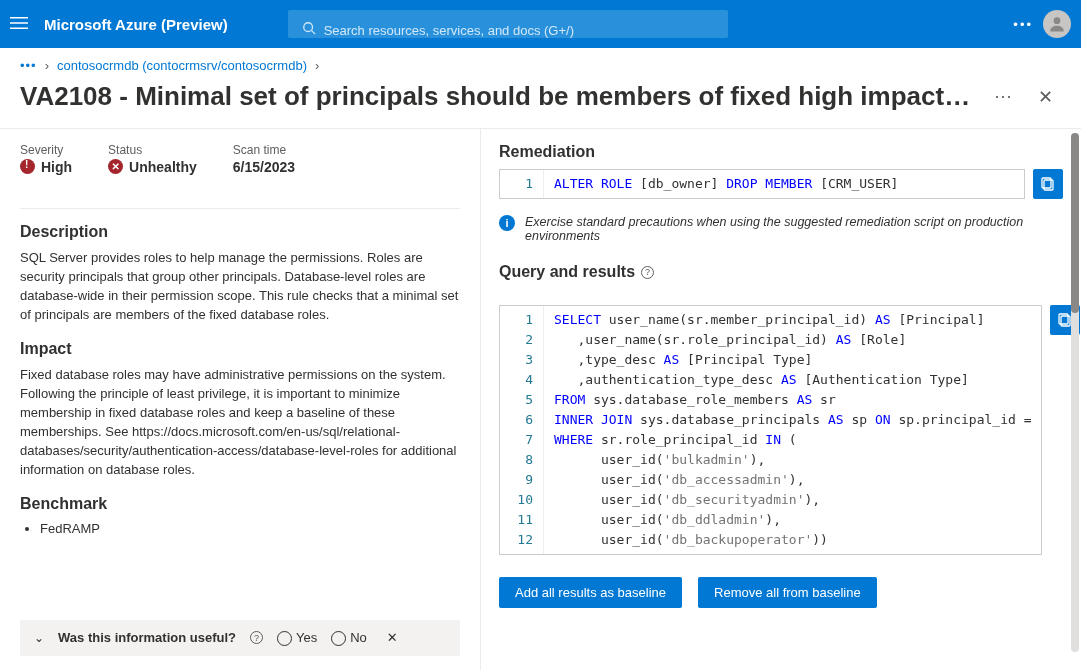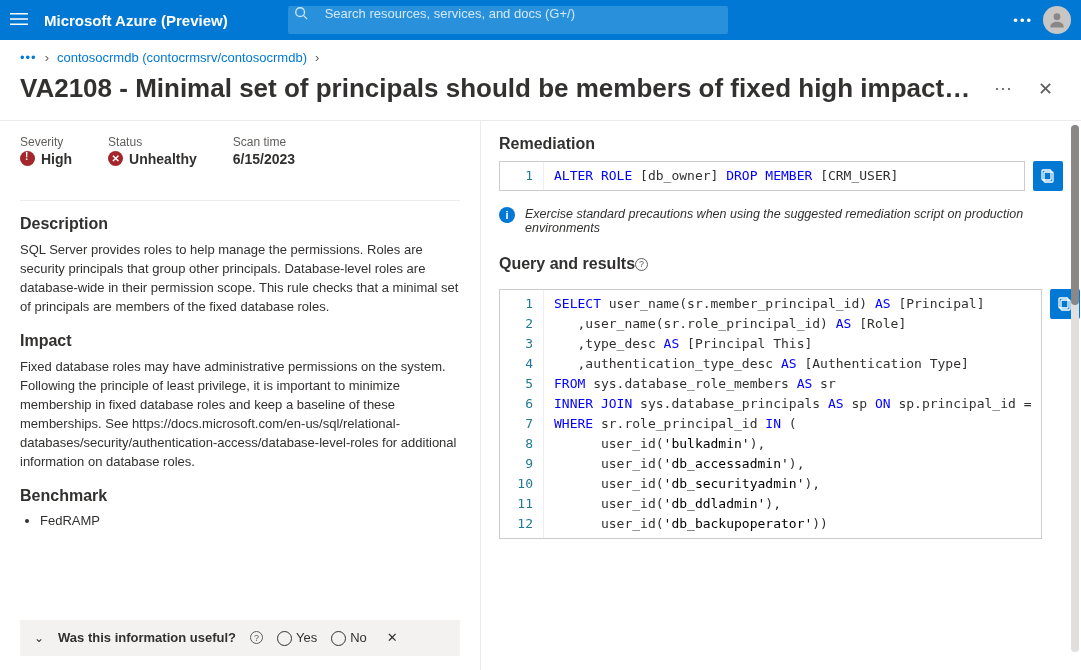--- a/index.html
+++ b/index.html
@@ -9,41 +9,41 @@
     color: #323130;
     background: #fff;
     width: 1081px;
     height: 670px;
     overflow: hidden;
     display: flex;
     flex-direction: column;
   }
   
   .topbar {
-    height: 40px;
+    height: 48px;
     background: #0078d4;
     display: flex;
     align-items: center;
     color: #fff;
     padding: 0 10px;
     gap: 10px;
   }
   .hamburger { width: 24px; cursor: pointer; }
   .brand { font-size: 15px; font-weight: 600; white-space: nowrap; }
   .searchbox {
     flex: 0 0 440px;
     margin-left: 50px;
     height: 28px;
     background: #2991dc;
     border-radius: 2px;
     display: flex;
-    align-items: flex-start;
-    padding: 0 6px;
+    align-items: flex-end;
+    padding: 0 14px;
     color: #e6f2fb;
-    gap: 17px;
+    gap: 8px;
   }
   .searchbox input {
     background: transparent; border: none; outline: none; color: #fff;
     flex: 1; font-size: 13px;
   }
   .searchbox input::placeholder { color: #d2e8f8; }
   .topbar-spacer { flex: 1; }
   .avatar {
     width: 28px; height: 28px; border-radius: 50%;
     background: #c8c6c4; display:flex;align-items:center;justify-content:center;
@@ -124,37 +124,37 @@
     border:1px solid #ccc; background:#fff; font-family:Consolas,monospace;
     font-size:13px; display:flex; margin-bottom:8px; position:relative;
   }
   .codebox .gutter {
     background:#fff; color:#237893; text-align:right; padding:4px 10px 4px 8px;
     border-right:1px solid #eee; user-select:none; min-width:44px;
   }
   .codebox .gutter div { line-height:20px; }
   .codebox .code { padding:4px 10px; flex:1; overflow:auto; white-space:pre; line-height:20px; }
   .kw { color:#0000ff; }
-  .str { color:#000000;text-align:center; }
+  .str { color:#737373;text-align:center; }
   .copybtn {
     width:30px;height:30px;background:#0078d4;border-radius:2px;
     display:flex;align-items:center;justify-content:center;cursor:pointer;
     color:#fff;flex-shrink:0; margin-left:8px;
   }
   .codeblock-row { display:flex; align-items:flex-start; }
   .infonote {
     display:flex; gap:10px; font-style:italic; font-size:12.5px; color:#323130;
     margin:8px 0 20px 0; align-items:flex-start;
   }
   .info-i {
     width:16px;height:16px;border-radius:50%;background:#0078d4;color:#fff;
     font-size:11px;font-weight:bold;display:inline-flex;align-items:center;justify-content:center;
     flex-shrink:0; font-style:normal;
   }
-  .qtitle { display:flex; align-items:center; margin-bottom:16px;}
+  .qtitle { display:flex; align-items:center; gap:6px; margin-bottom:24px;}
   .help-o {
     width:13px;height:13px;border:1px solid #605e5c;border-radius:50%;
     font-size:9px;color:#605e5c;display:inline-flex;align-items:center;justify-content:center;
   }
   .btnrow { display:flex; gap:16px; margin-top:14px; }
   .btn-primary {
     background:#0078d4;color:#fff;border:none;padding:8px 16px;
     font-size:13px;border-radius:2px;cursor:pointer;
   }
 </style>
@@ -286,38 +286,40 @@
             <div>6</div>
           <div>7</div>
             <div>8</div>
             <div>9</div>
           <div>10</div>
             <div>11</div>
             <div>12</div>
         </div>
         <div class="code"><span class="kw">SELECT</span><span> user_name(sr.member_principal_id) </span><span class="kw">AS</span><span> [Principal]</span>
 <span>   ,user_name(sr.role_principal_id) </span><span class="kw">AS</span><span> [Role]</span>
-<span>   ,type_desc </span><span class="kw">AS</span><span> [Principal This]</span>
+<span>   ,type_desc </span><span class="kw">AS</span><span> [Principal Type]</span>
 <span>   ,authentication_type_desc </span><span class="kw">AS</span><span> [Authentication Type]</span>
 <span class="kw">FROM</span><span> sys.database_role_members </span><span class="kw">AS</span><span> sr</span>
 <span class="kw">INNER</span><span> </span><span class="kw">JOIN</span><span> sys.database_principals </span><span class="kw">AS</span><span> sp </span><span class="kw">ON</span><span> sp.principal_id =</span>
 <span class="kw">WHERE</span><span> sr.role_principal_id </span><span class="kw">IN</span><span> (</span>
 <span>      user_id(</span><span class="str">'bulkadmin'</span><span>),</span>
 <span>      user_id(</span><span class="str">'db_accessadmin'</span><span>),</span>
 <span>      user_id(</span><span class="str">'db_securityadmin'</span><span>),</span>
 <span>      user_id(</span><span class="str">'db_ddladmin'</span><span>),</span>
 <span>      user_id(</span><span class="str">'db_backupoperator'</span><span>))</span></div>
       </div>
       <div class="copybtn">
         <svg width="16" height="16" viewBox="0 0 16 16" fill="none" stroke="#fff" stroke-width="1.3">
             <rect x="4" y="4" width="9" height="10" rx="1"></rect>
             <rect x="2" y="2" width="9" height="10" rx="1"></rect>
           </svg>
       </div>
     </div>
 
     <div class="btnrow">
+      <button class="btn-primary">Add all results as baseline</button>
+      <button class="btn-primary">Remove all from baseline</button>
     </div>
   </div>
 
   <div class="scrollbar-fake"></div>
   <div class="scrollbar-thumb"></div>
 </div>
 
 </body></html>

